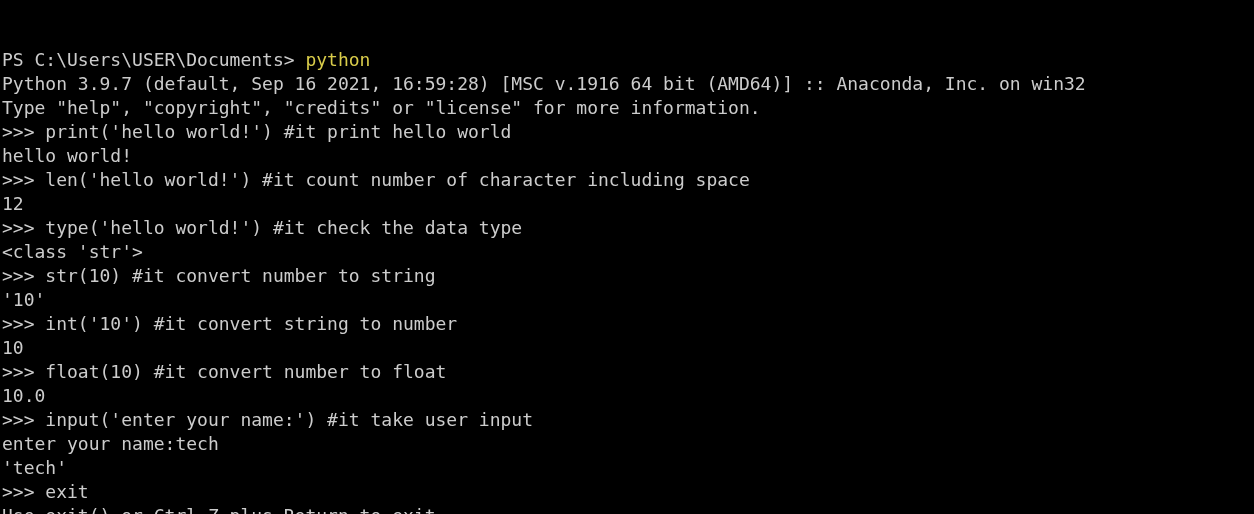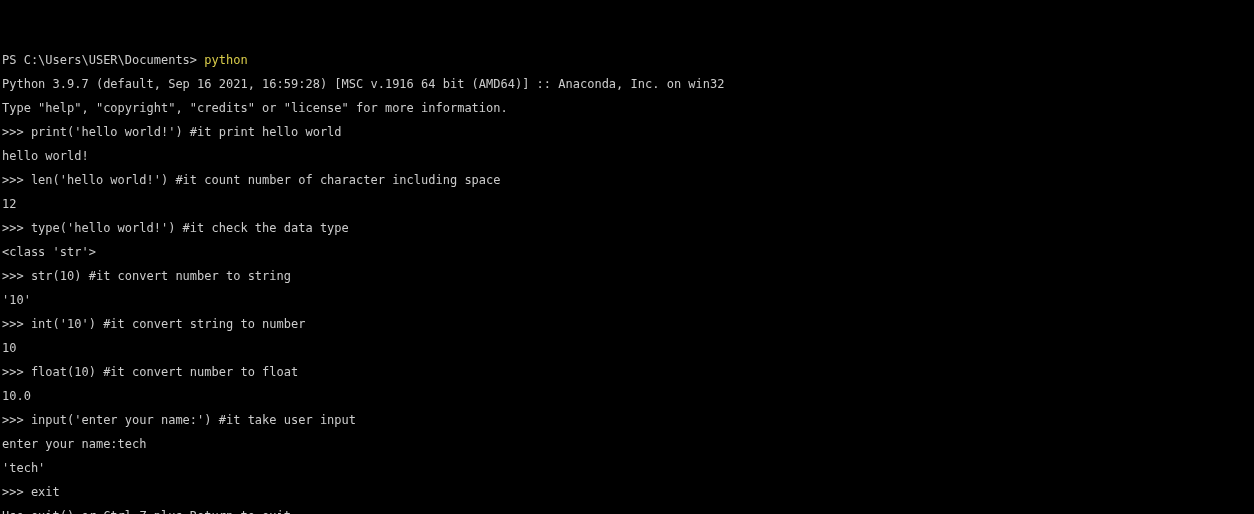--- a/index.html
+++ b/index.html
@@ -12,21 +12,21 @@
     height: 514px;
     overflow: hidden;
     font-family: "DejaVu Sans Mono", "Liberation Mono", monospace;
   }
   #terminal {
     width: 1254px;
     height: 514px;
     background: #000000;
     color: #cccccc;
     font-family: "DejaVu Sans Mono", "Liberation Mono", monospace;
-    font-size: 12px;
+    font-size: 18px;
     line-height: 24px;
     letter-spacing: 0px;
     padding: 0;
     box-sizing: border-box;
     position: relative;
     white-space: pre;
   }
   .line {
     height: 24px;
     line-height: 24px;

